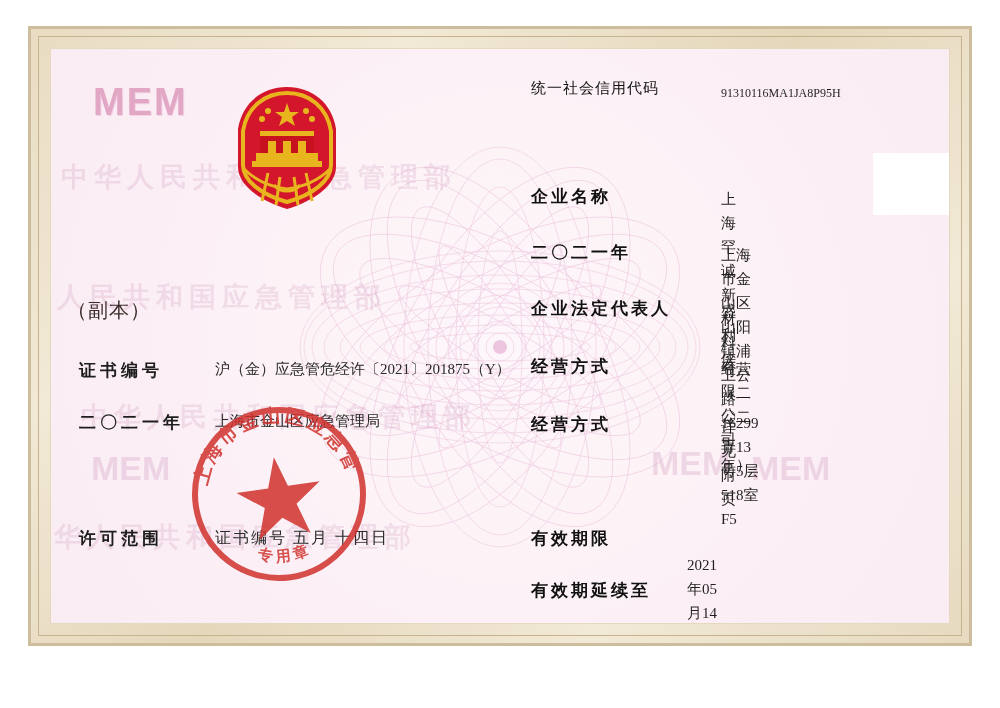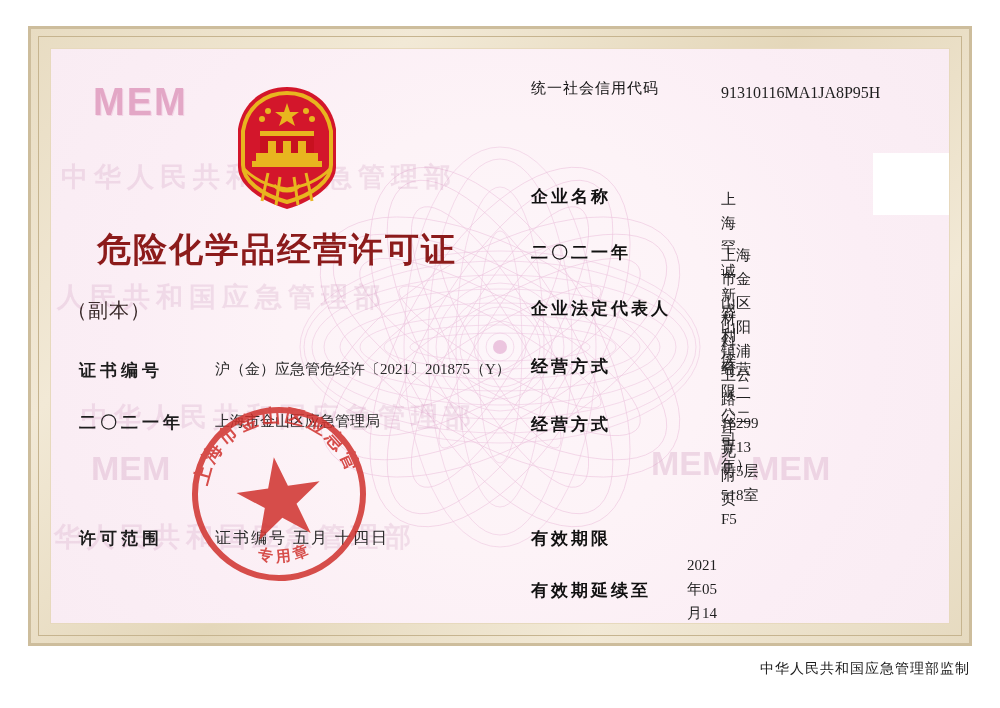--- a/index.html
+++ b/index.html
@@ -179,21 +179,21 @@
   .rfield .rval {
     position: absolute;
     left: 190px;
     top: 2px;
     font-size: 15px;
     color: #1f1f1f;
     line-height: 24px;
     white-space: pre-line;
   }
   .rfield.code .rlbl { font-weight: normal; letter-spacing: 1px; font-size: 15px; }
-  .rfield.code .rval { left: 190px; font-size: 16px; font-family: "Liberation Serif", serif; }
+  .rfield.code .rval { left: 190px; font-size: 12px; font-family: "Liberation Serif", serif; }
 
   .blank-box {
     position: absolute;
     left: 822px;
     top: 104px;
     width: 118px;
     height: 62px;
     background: #ffffff;
   }
 
@@ -297,21 +297,20 @@
       <circle cx="46" cy="30" r="3" fill="#e8b51f"></circle>
       <circle cx="40" cy="38" r="3" fill="#e8b51f"></circle>
       <circle cx="84" cy="30" r="3" fill="#e8b51f"></circle>
       <circle cx="90" cy="38" r="3" fill="#e8b51f"></circle>
 
       <path d="M22 88 C34 100 50 106 65 108 C80 106 96 100 108 88" fill="none" stroke="#e8b51f" stroke-width="3"></path>
       <path d="M46 92 L40 120 M58 96 L54 124 M72 96 L76 124 M84 92 L90 120" stroke="#e8b51f" stroke-width="3" fill="none"></path>
       <path d="M52 104 C58 112 72 112 78 104" fill="none" stroke="#e8b51f" stroke-width="3"></path>
     </svg>
 
-    <div class="main-title">危险化学品经营许可证</div>
     <div class="sub-title">（副本）</div>
 
     <div class="lfield" style="left:28px; top:310px; width:430px;">
       <span class="lbl">证书编号</span>
       <span class="val">沪（金）应急管危经许〔2021〕201875（Y）</span>
     </div>
     <div class="lfield" style="left:28px; top:362px; width:430px;">
       <span class="lbl">二〇二一年</span>
       <span class="val">上海市金山区应急管理局</span>
     </div>
@@ -375,15 +374,14 @@
       </span>
     </div>
 
     <div class="rfield" style="top:530px;">
       <span class="rlbl">有效期延续至</span>
       <span class="rval" style="left:210px;"></span>
     </div>
 
   </div>
 
-  <div class="footer-note">中华人民共和国应急管理部监制</div>
 
 </div>
 
 </body></html>

